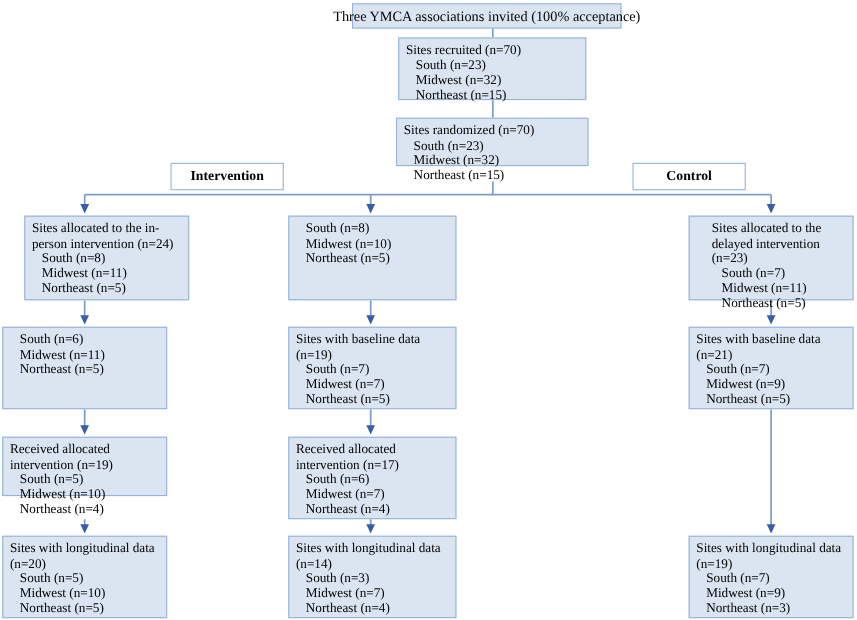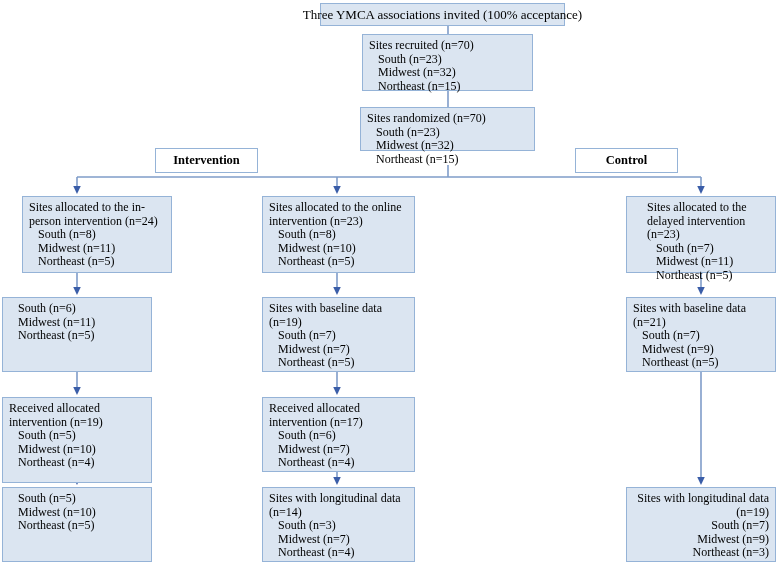--- a/index.html
+++ b/index.html
@@ -122,34 +122,34 @@
     <div class="title">Sites allocated to the in-person intervention (n=24)</div>
     <div class="sub">South (n=8)</div>
     <div class="sub">Midwest (n=11)</div>
     <div class="sub">Northeast (n=5)</div>
   </div>
   <div class="node" style="left:2px;top:297px;width:150px;height:75px;">
     <div class="sub">South (n=6)</div>
     <div class="sub">Midwest (n=11)</div>
     <div class="sub">Northeast (n=5)</div>
   </div>
-  <div class="node" style="left:2px;top:397px;width:150px;height:86px;">
+  <div class="node" style="left:2px;top:397px;width:150px;height:54px;">
     <div class="title">Received allocated intervention (n=19)</div>
     <div class="sub">South (n=5)</div>
     <div class="sub">Midwest (n=10)</div>
     <div class="sub">Northeast (n=4)</div>
   </div>
   <div class="node" style="left:2px;top:487px;width:150px;height:75px;">
+    <div class="title">Sites with longitudinal data (n=20)</div>
     <div class="sub">South (n=5)</div>
     <div class="sub">Midwest (n=10)</div>
     <div class="sub">Northeast (n=5)</div>
   </div>
 
   <div class="node" style="left:262px;top:196px;width:153px;height:77px;">
-    <div class="title">Sites allocated to the online intervention (n=23)</div>
     <div class="sub">South (n=8)</div>
     <div class="sub">Midwest (n=10)</div>
     <div class="sub">Northeast (n=5)</div>
   </div>
   <div class="node" style="left:262px;top:297px;width:153px;height:75px;">
     <div class="title">Sites with baseline data (n=19)</div>
     <div class="sub">South (n=7)</div>
     <div class="sub">Midwest (n=7)</div>
     <div class="sub">Northeast (n=5)</div>
   </div>
@@ -171,20 +171,20 @@
     <div class="sub">South (n=7)</div>
     <div class="sub">Midwest (n=11)</div>
     <div class="sub">Northeast (n=5)</div>
   </div>
   <div class="node" style="left:626px;top:297px;width:150px;height:75px;">
     <div class="title">Sites with baseline data (n=21)</div>
     <div class="sub">South (n=7)</div>
     <div class="sub">Midwest (n=9)</div>
     <div class="sub">Northeast (n=5)</div>
   </div>
-  <div class="node" style="left:626px;top:487px;width:150px;height:75px;text-align:right;">
+  <div class="node" style="left:626px;top:487px;width:150px;height:75px;">
     <div class="title">Sites with longitudinal data (n=19)</div>
     <div class="sub">South (n=7)</div>
     <div class="sub">Midwest (n=9)</div>
     <div class="sub">Northeast (n=3)</div>
   </div>
 
 </div>
 
 </body></html>

